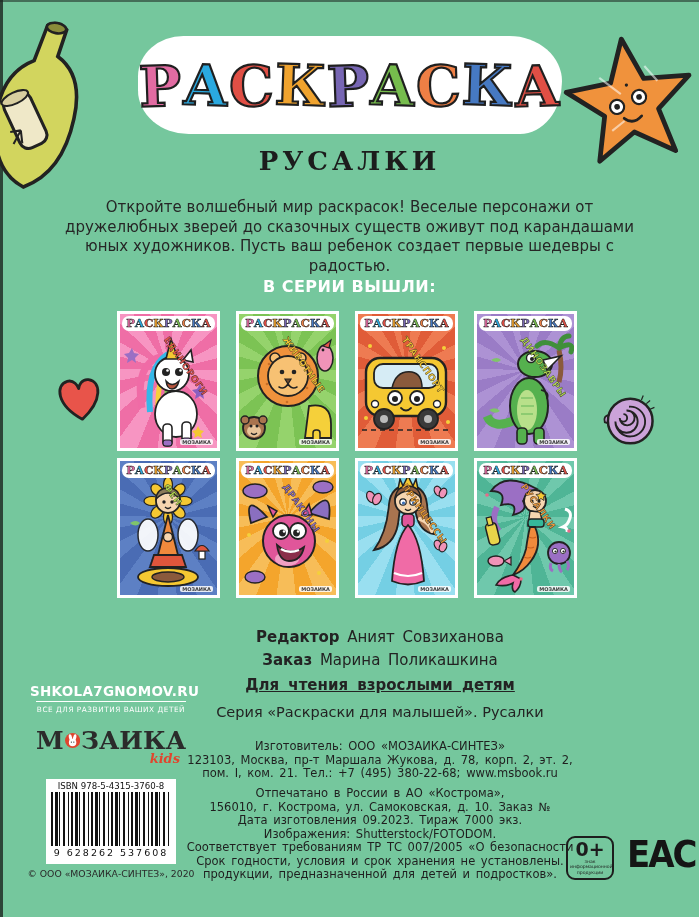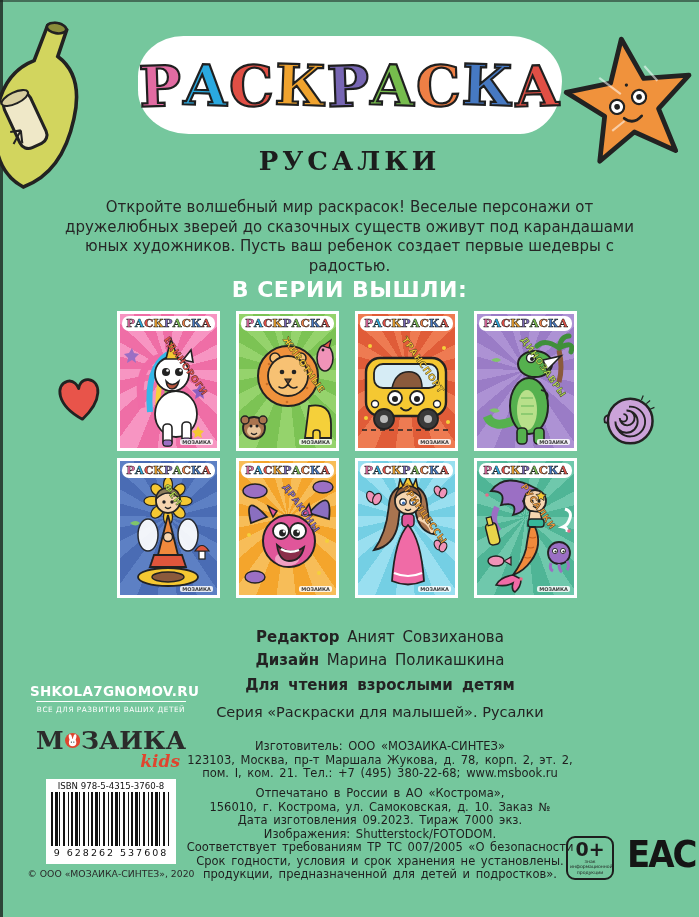--- a/index.html
+++ b/index.html
@@ -29,21 +29,21 @@
     font-family:"DejaVu Serif", serif; font-weight:700; font-size:26px;
     letter-spacing:4px; color:#1c1c1c;
   }
 
   .intro{
     position:absolute; left:55px; top:198px; width:589px;
     text-align:center; font-size:15px; line-height:19.5px; color:#262626;
   }
   .series-heading{
     position:absolute; left:0; top:277px; width:100%; text-align:center;
-    color:#fff; font-weight:700; font-size:22px; letter-spacing:.5px;
+    color:#fff; font-weight:700; font-size:16px; letter-spacing:.5px;
   }
 
   
   .covers{
     position:absolute; left:117px; top:311px;
     display:grid; grid-template-columns:repeat(4,103px); grid-auto-rows:140px;
     column-gap:16px; row-gap:7px;
   }
   .cover{
     position:relative; box-sizing:border-box; border:3px solid #fff;
@@ -71,38 +71,38 @@
   .cover-pub{
     position:absolute; z-index:2; right:4px; bottom:3px;
     font-size:5px; font-weight:700; color:#3a3a3a;
     background:rgba(255,255,255,.85); border-radius:2px; padding:0 2px;
   }
 
   
   .text-col{position:absolute; left:140px; top:0; width:480px; text-align:center;}
   .credits{position:absolute; top:626px; left:0; width:100%; font-size:15px; line-height:23px; word-spacing:3px;}
   .credits b{font-weight:700;}
-  .reading-note{position:absolute; top:676px; left:0; width:100%; font-size:15px; font-weight:700; word-spacing:4px;}
+  .reading-note{position:absolute; top:676px; left:0; width:100%; font-size:15px; font-weight:700; word-spacing:4px;text-decoration:underline;}
   .series-line{position:absolute; top:704px; left:0; width:100%; font-size:14.5px;}
   .imprint{position:absolute; left:0; width:100%; font-size:11.5px; line-height:13.5px; color:#1f1f1f; word-spacing:2px;}
   .imprint.manufacturer{top:740px;}
   .imprint.printing{top:787px;}
   .imprint.compliance{top:841px;}
 
   
   .site{position:absolute; left:30px; top:683px; width:162px; text-align:center;
     color:#fff; font-weight:700; font-size:13.5px; letter-spacing:.3px;}
   .tagline{position:absolute; left:36px; top:701px; width:150px; text-align:center;
     color:#fff; font-size:7.3px; letter-spacing:.55px; border-top:1.5px solid #fff; padding-top:3px;}
   .brand{position:absolute; left:36px; top:726px; width:150px;}
   .brand-row{display:flex; align-items:center; justify-content:center;
     font-family:"DejaVu Serif", serif; font-weight:700; font-size:25px; color:#2b2b2b; letter-spacing:0;}
   .brand-row svg{margin:0 1px 0 1px;}
   .brand-kids{display:block; text-align:right; margin:-4px 6px 0 0;
-    color:#e0452e; font-family:"DejaVu Serif", serif; font-style:italic; font-weight:700; font-size:17px;}
+    color:#e0452e; font-family:"DejaVu Serif", serif; font-style:italic; font-weight:700; font-size:13px;}
   .barcode-box{position:absolute; left:46px; top:779px; width:130px; height:85px;
     background:#fff; box-sizing:border-box; padding:2px 5px;}
   .isbn{font-size:8.6px; text-align:center; color:#111; white-space:nowrap;}
   .bars{height:54px; margin-top:1px;
     background:repeating-linear-gradient(90deg,
       #111 0 2px, #fff 2px 4px, #111 4px 7px, #fff 7px 8px,
       #111 8px 9px, #fff 9px 12px, #111 12px 14px, #fff 14px 17px,
       #111 17px 18px, #fff 18px 20px);}
   .barcode-digits{font-size:9.5px; text-align:center; letter-spacing:2px; color:#111; margin-top:1px; white-space:nowrap;}
   .copyright{position:absolute; left:16px; top:868px; width:190px; text-align:center; font-size:9.3px; color:#2a2a2a;}
@@ -414,21 +414,21 @@
       </svg>
       <div class="cover-title"><span style="color: rgb(226, 107, 162);">Р</span><span style="color: rgb(42, 169, 224);">А</span><span style="color: rgb(224, 79, 69);">С</span><span style="color: rgb(240, 163, 46);">К</span><span style="color: rgb(119, 102, 179);">Р</span><span style="color: rgb(118, 188, 77);">А</span><span style="color: rgb(238, 127, 69);">С</span><span style="color: rgb(70, 121, 194);">К</span><span style="color: rgb(224, 79, 69);">А</span></div>
       <div class="cover-sub" style="color: rgb(240, 154, 58);">РУСАЛКИ</div>
       <div class="cover-pub">МОЗАИКА</div>
     </div>
   </div>
 
   <div class="text-col">
     <div class="credits">
       <div><b>Редактор</b> <span>Аният Совзиханова</span></div>
-      <div><b>Дизайн</b> <span>Марина Поликашкина</span></div>
+      <div><b>Заказ</b> <span>Марина Поликашкина</span></div>
     </div>
     <div class="reading-note">Для чтения взрослыми детям</div>
     <div class="series-line">Серия «Раскраски для малышей». Русалки</div>
 
     <div class="imprint manufacturer">
       <div>Изготовитель: ООО «МОЗАИКА-СИНТЕЗ»</div>
       <div>123103, Москва, пр-т Маршала Жукова, д. 78, корп. 2, эт. 2,</div>
       <div>пом. I, ком. 21. Тел.: +7 (495) 380-22-68;  www.msbook.ru</div>
     </div>
     <div class="imprint printing">

